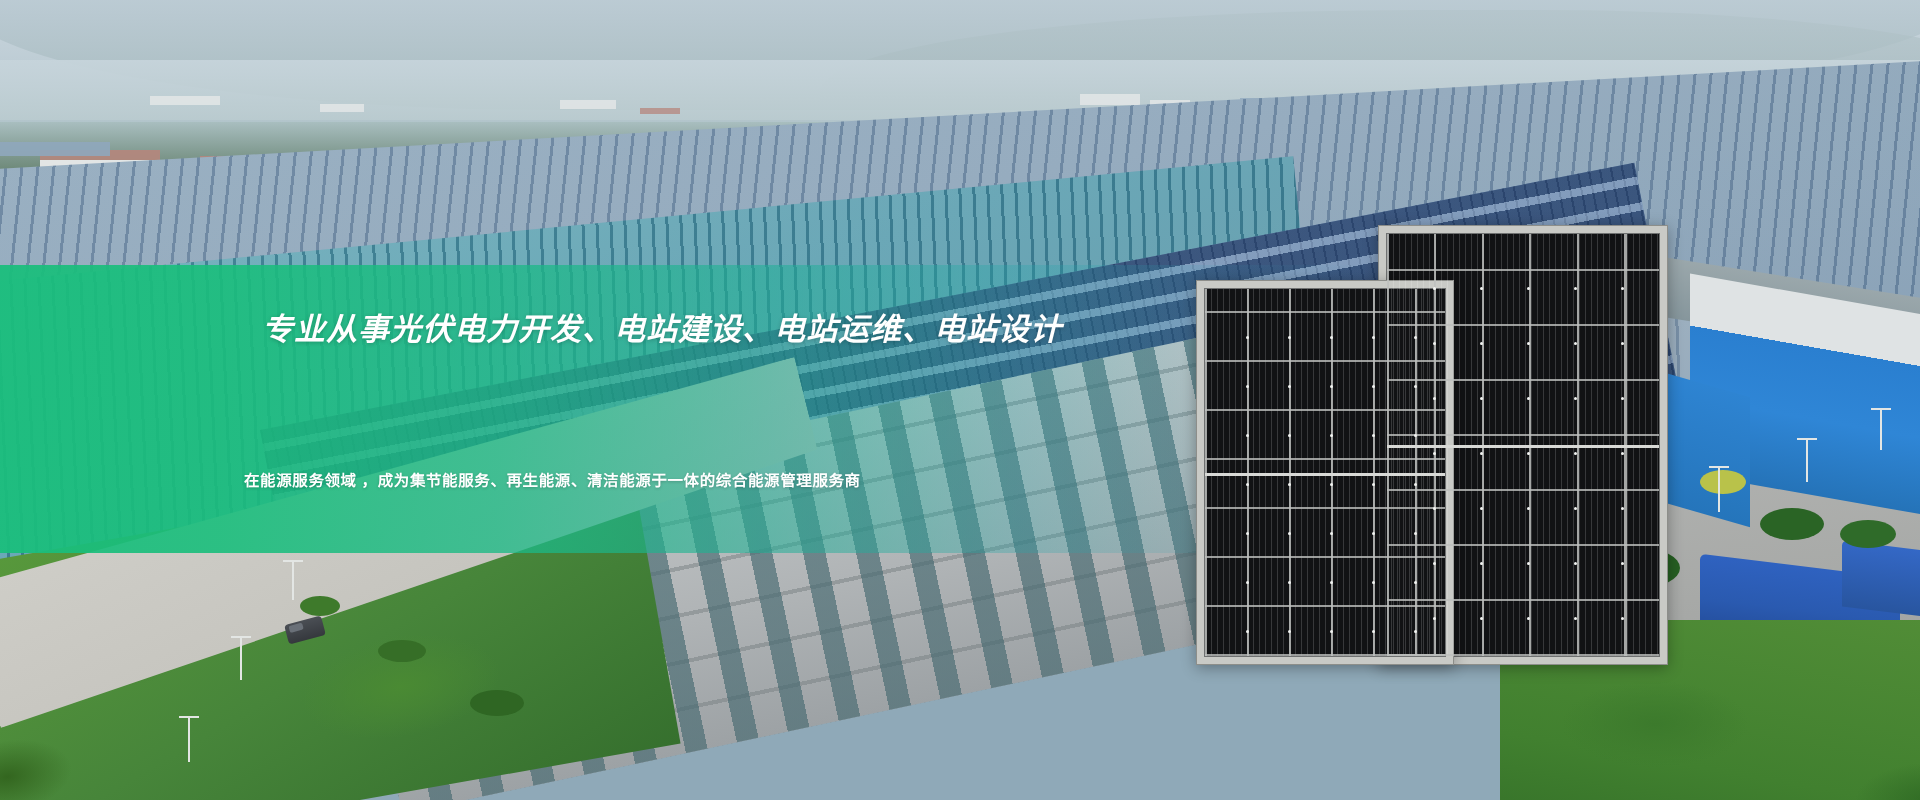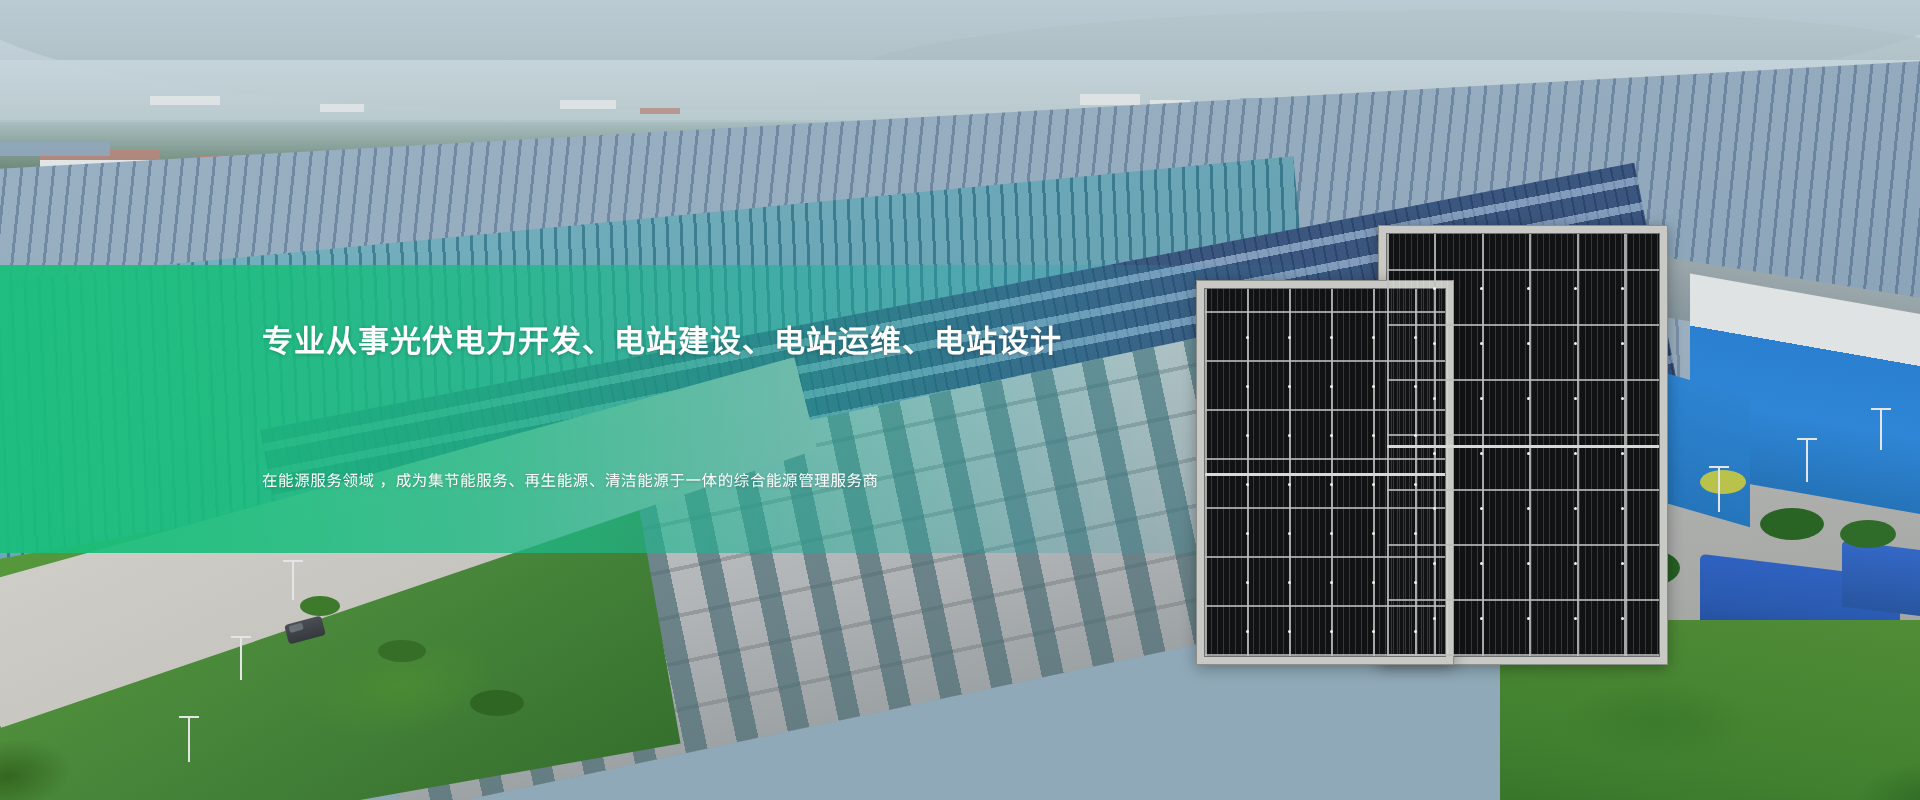--- a/index.html
+++ b/index.html
@@ -452,16 +452,16 @@
           <i style="left:209px;top:292px"></i>
         <i style="left:41px;top:341px"></i>
           <i style="left:83px;top:341px"></i>
           <i style="left:125px;top:341px"></i>
           <i style="left:167px;top:341px"></i>
           <i style="left:209px;top:341px"></i>
       </div>
     </div>
   </div>
 
-  <div class="headline" style="left:262px;top:320px;">专业从事光伏电力开发、电站建设、电站运维、电站设计</div>
-  <div class="subline" style="left:262px;top:468px;">在能源服务领域 ，成为集节能服务、再生能源、清洁能源于一体的综合能源管理服务商</div>
+  <div class="headline" style="left:262px;top:308px;font-style:italic;">专业从事光伏电力开发、电站建设、电站运维、电站设计</div>
+  <div class="subline" style="left:244px;top:468px;font-weight:bold;">在能源服务领域 ，成为集节能服务、再生能源、清洁能源于一体的综合能源管理服务商</div>
 
 </div>
 
 </body></html>

